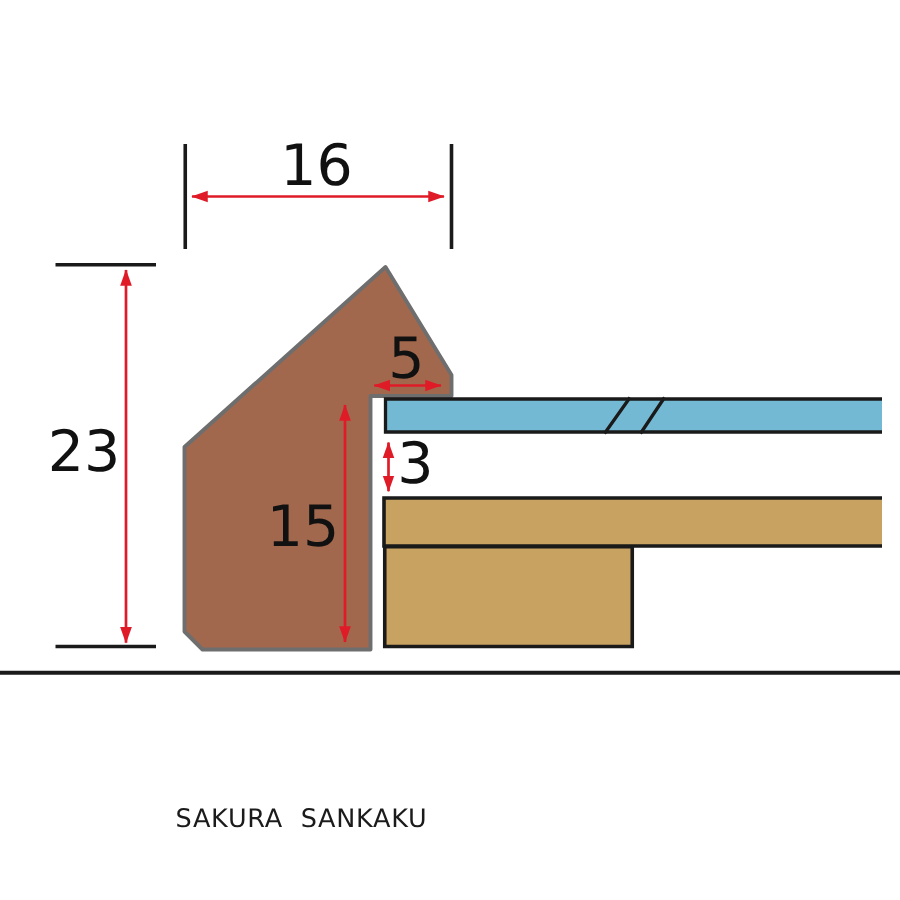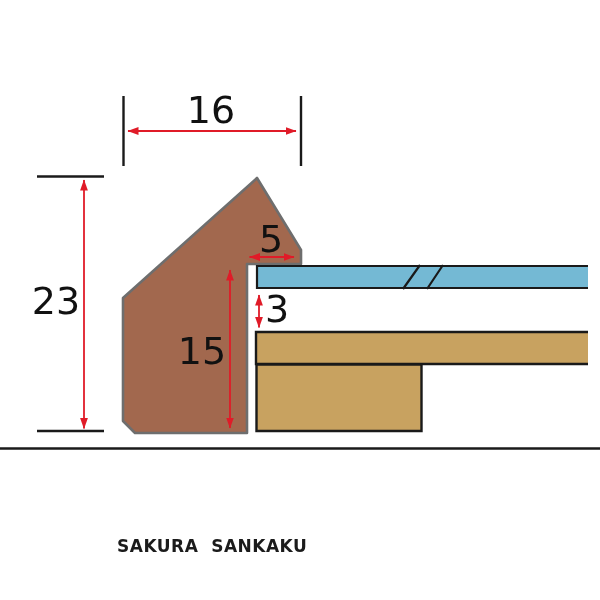--- a/index.html
+++ b/index.html
@@ -5,21 +5,21 @@
   html,body{margin:0;padding:0;background:#fff;}
   .canvas{position:relative;width:600px;height:568px;background:#ffffff;overflow:hidden;
           font-family:"DejaVu Sans",sans-serif;}
   svg{position:absolute;left:0;top:0;display:block;}
   .tick{stroke:#1a1a1a;stroke-width:2.4;}
   .arrow{stroke:#e01b28;stroke-width:1.8;fill:none;}
   .dim-label{font-family:"DejaVu Sans",sans-serif;font-size:38px;fill:#111;}
   .title-kanji{position:absolute;left:108px;top:476px;font-size:45px;font-weight:600;
                letter-spacing:2px;color:#1b1b1b;white-space:pre;
                font-family:"DejaVu Sans",sans-serif;}
-  .title-romaji{position:absolute;left:117px;top:536px;font-size:17px;font-weight:700;
+  .title-romaji{position:absolute;left:117px;top:536px;font-size:17px;font-weight:400;
                 letter-spacing:0.5px;color:#1b1b1b;white-space:pre;
                 font-family:"DejaVu Sans",sans-serif;}
 </style>
 </head>
 <body>
 
 <div class="canvas">
 
   <svg width="600" height="460" viewBox="0 0 600 460">
     <defs>

